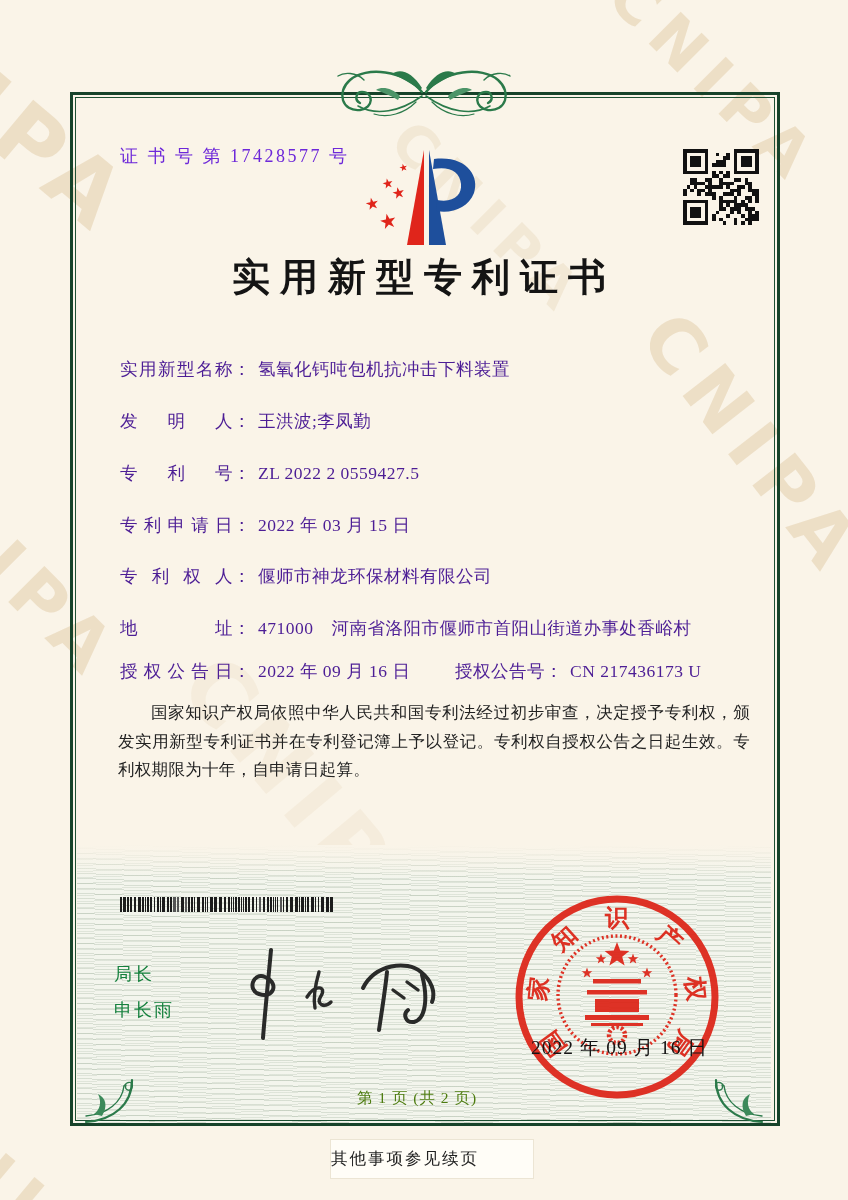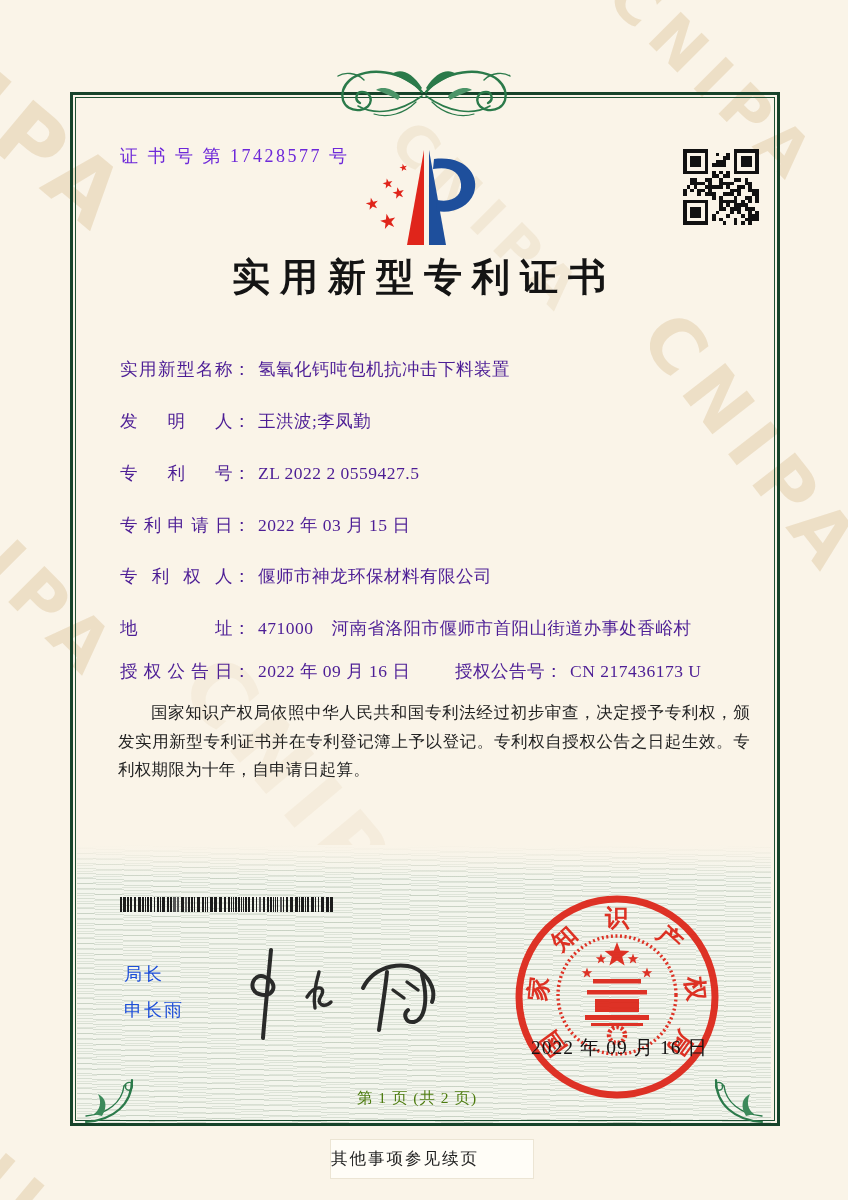--- a/index.html
+++ b/index.html
@@ -48,21 +48,21 @@
   .field{position:absolute;left:120px;z-index:3;font-size:17.5px;color:#4c1d95;letter-spacing:0.5px;white-space:nowrap;}
   .flabel{display:inline-block;width:113px;text-align:justify;text-align-last:justify;vertical-align:bottom;}
   .fvalue{margin-left:7px;}
   .field.g2{left:455px;font-family:Liberation Serif, serif;}
   .body-text{
     position:absolute;left:118px;top:699px;width:632px;z-index:3;
     font-size:16.5px;line-height:28.5px;color:#222;text-align:justify;letter-spacing:0.3px;
   }
   .body-text p{margin:0;text-indent:2em;}
   .barcode{position:absolute;left:120px;top:897px;z-index:3;}
-  .director{position:absolute;left:124px;z-index:3;font-family:"Liberation Sans","DejaVu Sans",sans-serif;font-size:18px;color:#1d4ed8;letter-spacing:2px;}
+  .director{position:absolute;left:114px;z-index:3;font-family:"Liberation Sans","DejaVu Sans",sans-serif;font-size:18px;color:#15803d;letter-spacing:2px;}
   .sig{position:absolute;left:235px;top:942px;z-index:3;}
   .seal-svg{position:absolute;left:505px;top:893px;z-index:4;opacity:0.93;}
   .seal-date{
     position:absolute;left:531px;top:1034px;z-index:5;
     font-size:19.5px;color:#141414;letter-spacing:1px;white-space:nowrap;
   }
   .page-ind{
     position:absolute;left:0;top:1088px;width:834px;text-align:center;z-index:3;
     font-size:15.5px;color:#4d7c0f;letter-spacing:1px;
   }

